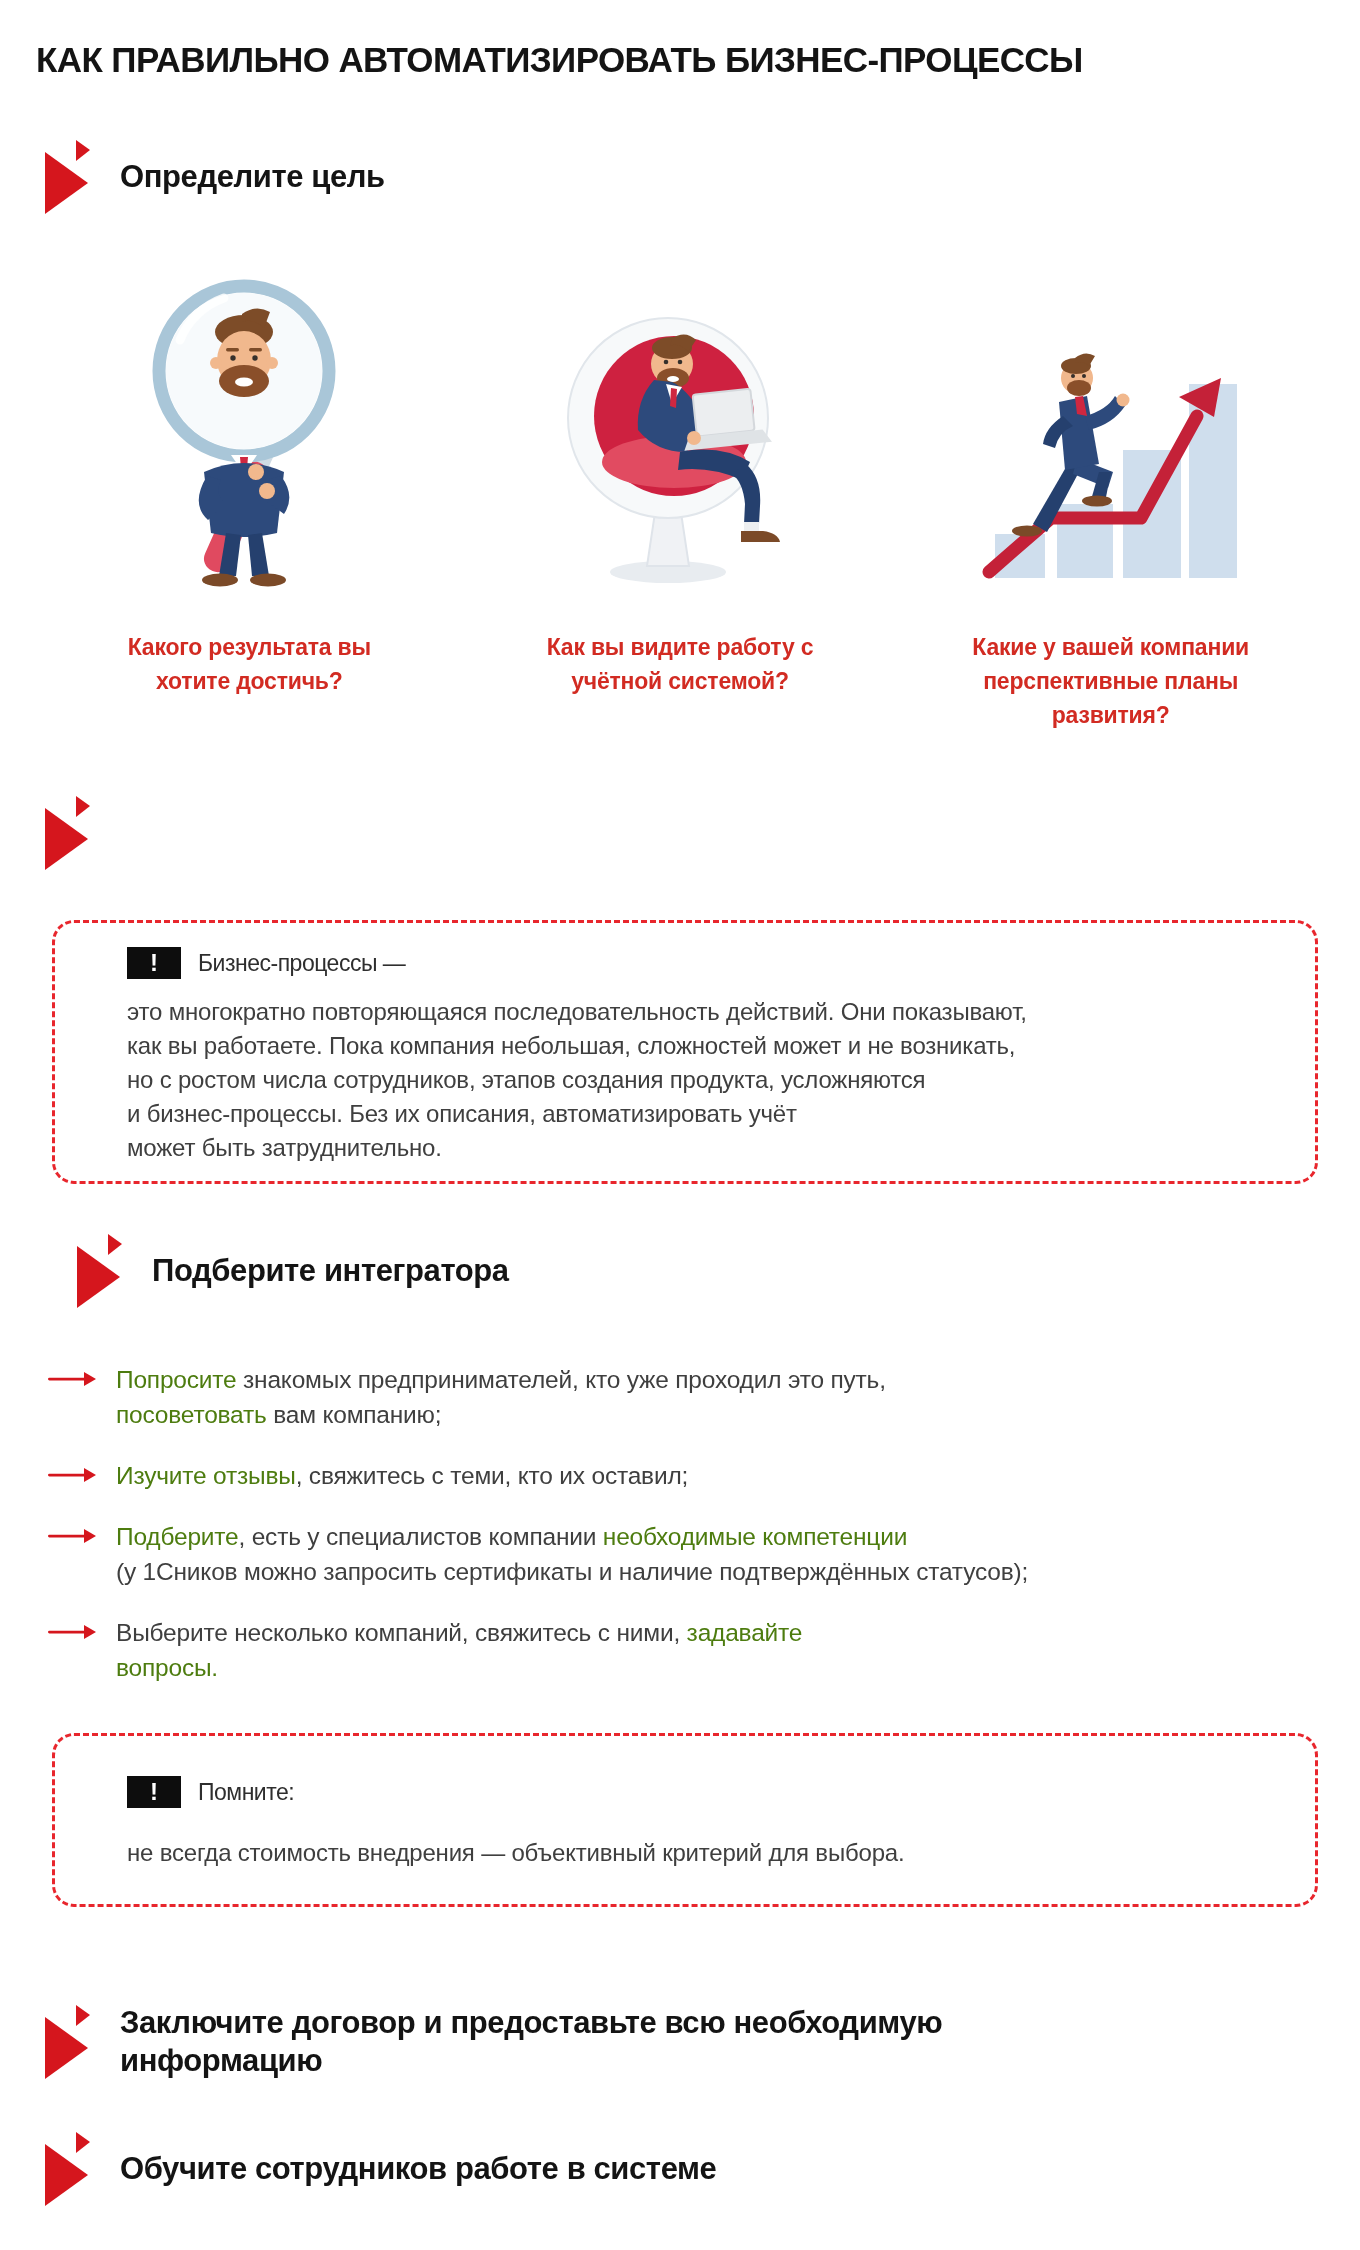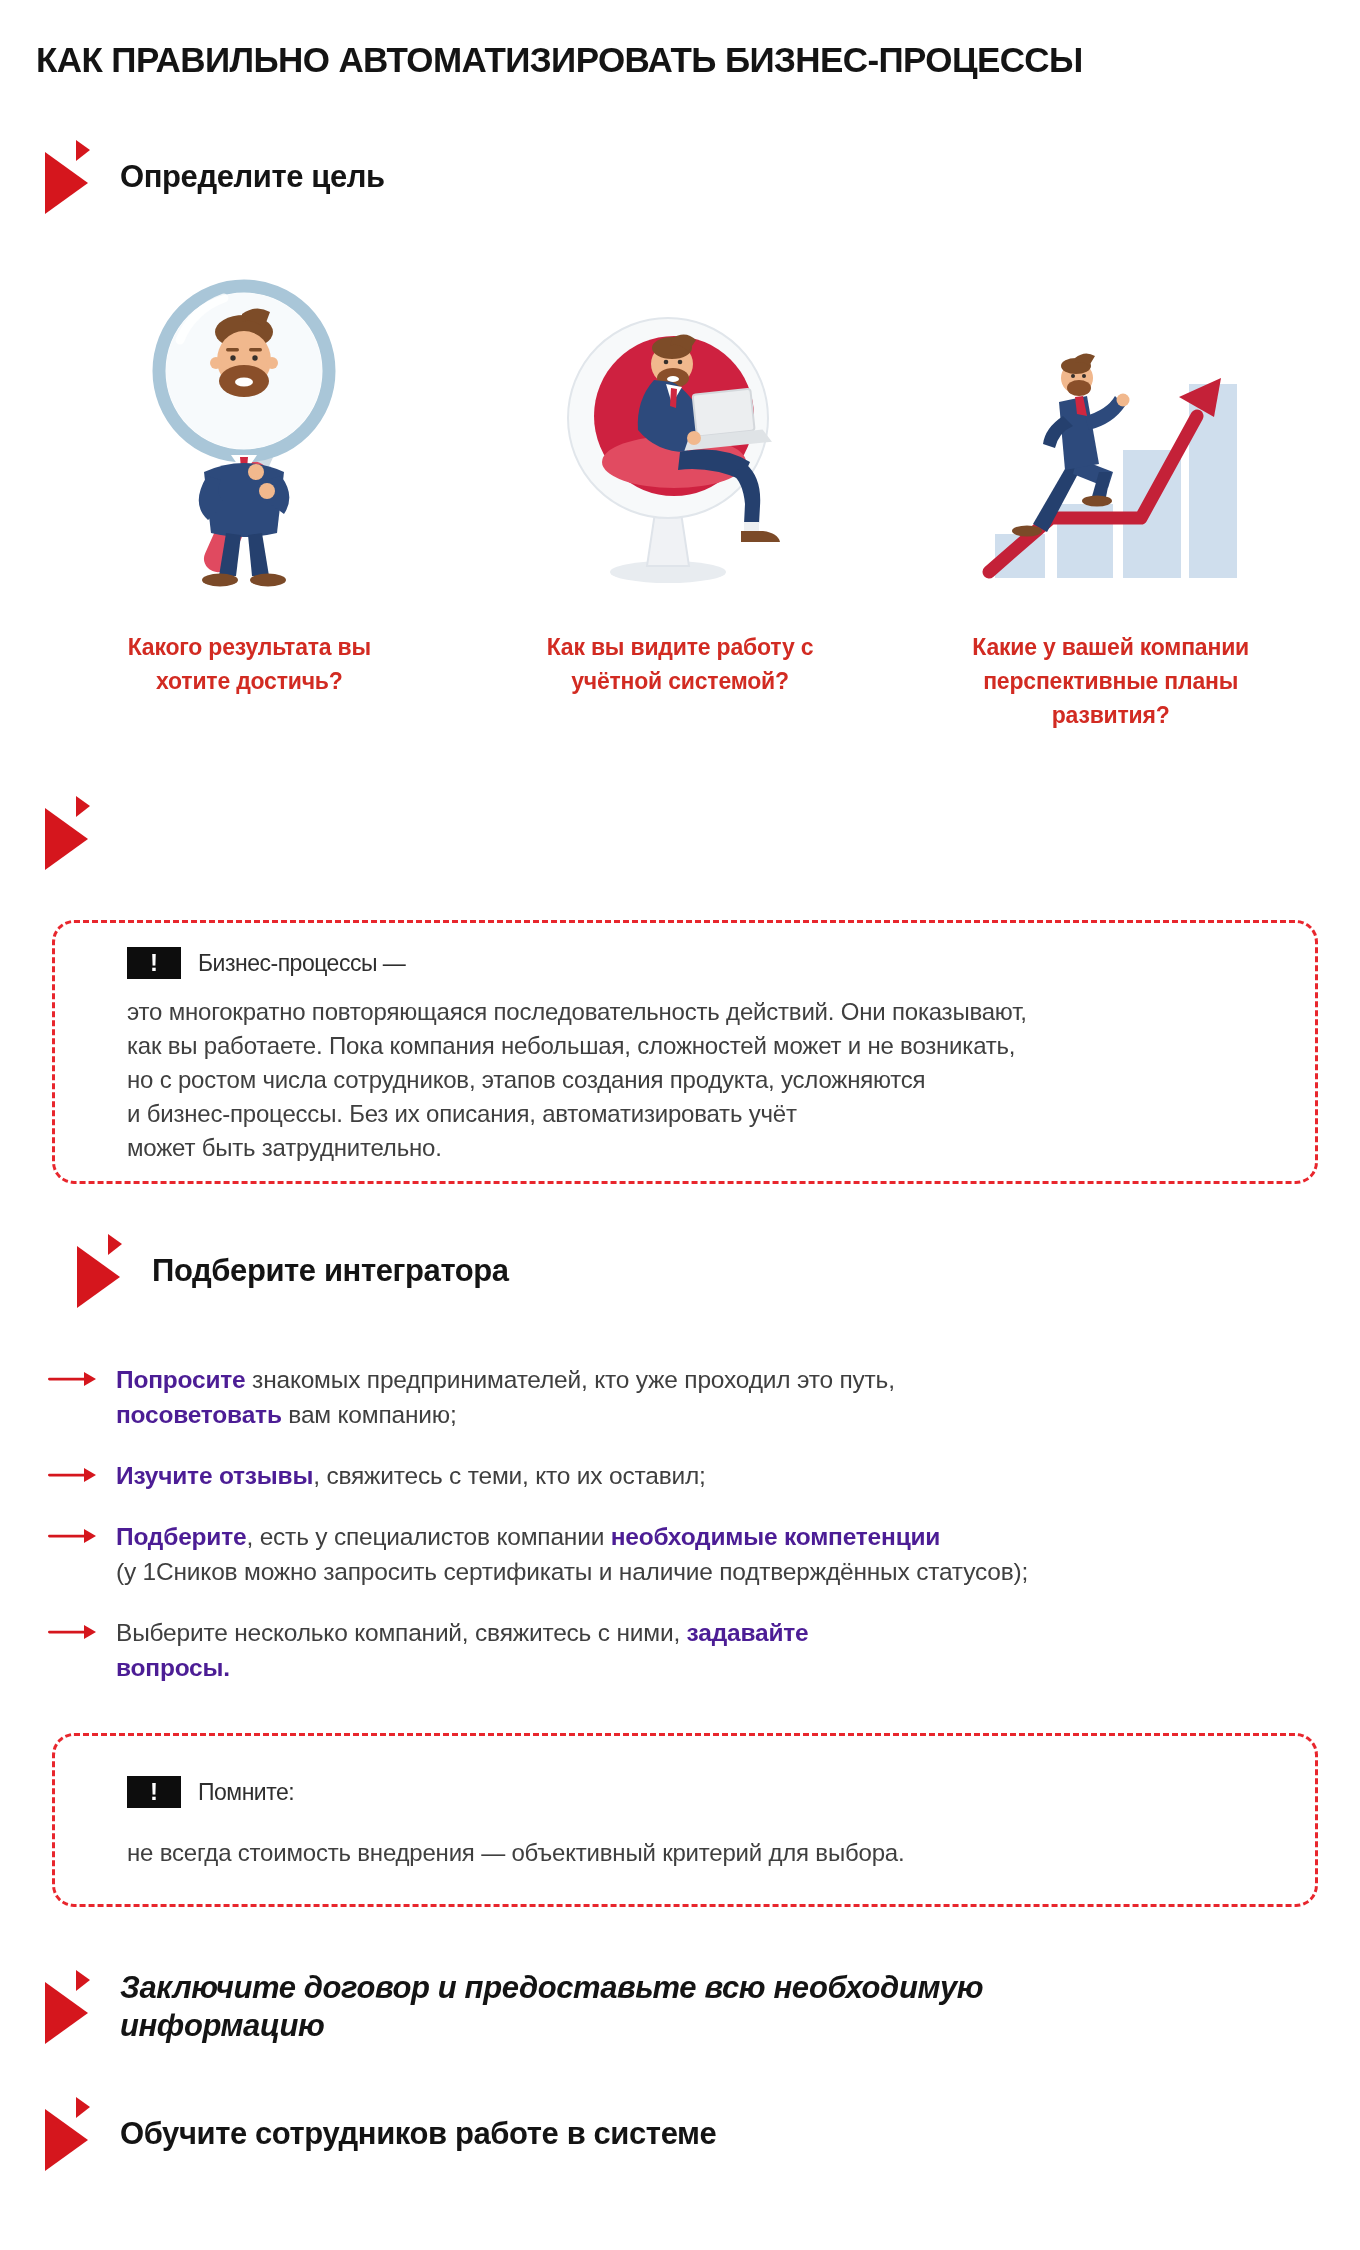--- a/index.html
+++ b/index.html
@@ -29,21 +29,21 @@
   
   .sec-head{display:flex;align-items:center;margin-left:45px;}
   .sec-head .marker{flex:0 0 auto;width:46px;height:74px;}
   .sec-head h2{
     margin-left:29px;font-size:31px;line-height:38px;font-weight:800;
     color:var(--heading-text);letter-spacing:-0.4px;white-space:pre-line;
   }
   .mt-goal{margin-top:60px;}
   .mt-processes{margin-top:64px;}
   .mt-integrator{margin-top:50px;padding-left:32px;}
-  .mt-contract{margin-top:62px;font-style:italic;}
+  .mt-contract{margin-top:97px;}
   .mt-training{margin-top:52px;}
 
   
   .cards{display:flex;margin-top:52px;padding:0 34px;}
   .card{flex:1 1 0;display:flex;flex-direction:column;align-items:center;}
   .card svg.ill{height:330px;display:block;}
   .card figcaption{
     margin-top:34px;text-align:center;white-space:pre-line;
     font-size:23px;line-height:34px;font-weight:700;color:var(--caption-red);
     letter-spacing:-0.2px;
@@ -75,21 +75,21 @@
 
   
   .bullets{list-style:none;margin:54px 45px 0 48px;}
   .bullet{display:flex;align-items:flex-start;margin-bottom:26px;}
   .bullet:last-child{margin-bottom:0;}
   .bullet .arrow{flex:0 0 auto;width:48px;height:18px;margin-top:8px;}
   .bullet .bullet-text{
     margin-left:20px;font-size:24.5px;line-height:35px;color:var(--body-text);
     white-space:pre-line;letter-spacing:-0.2px;
   }
-  .bullet .bullet-text b{color:#4c1d95;font-weight:700;}
+  .bullet .bullet-text b{color:#4d7c0f;font-weight:400;}
 
   .hidden-defs{position:absolute;width:0;height:0;overflow:hidden;}
 </style>
 </head>
 <body>
 
 <svg class="hidden-defs" aria-hidden="true">
   <defs>
     <symbol id="marker-shape" viewBox="0 0 46 74">
       <polygon points="0,12 43,43 0,74" fill="var(--accent-red,#d5161d)"></polygon>

